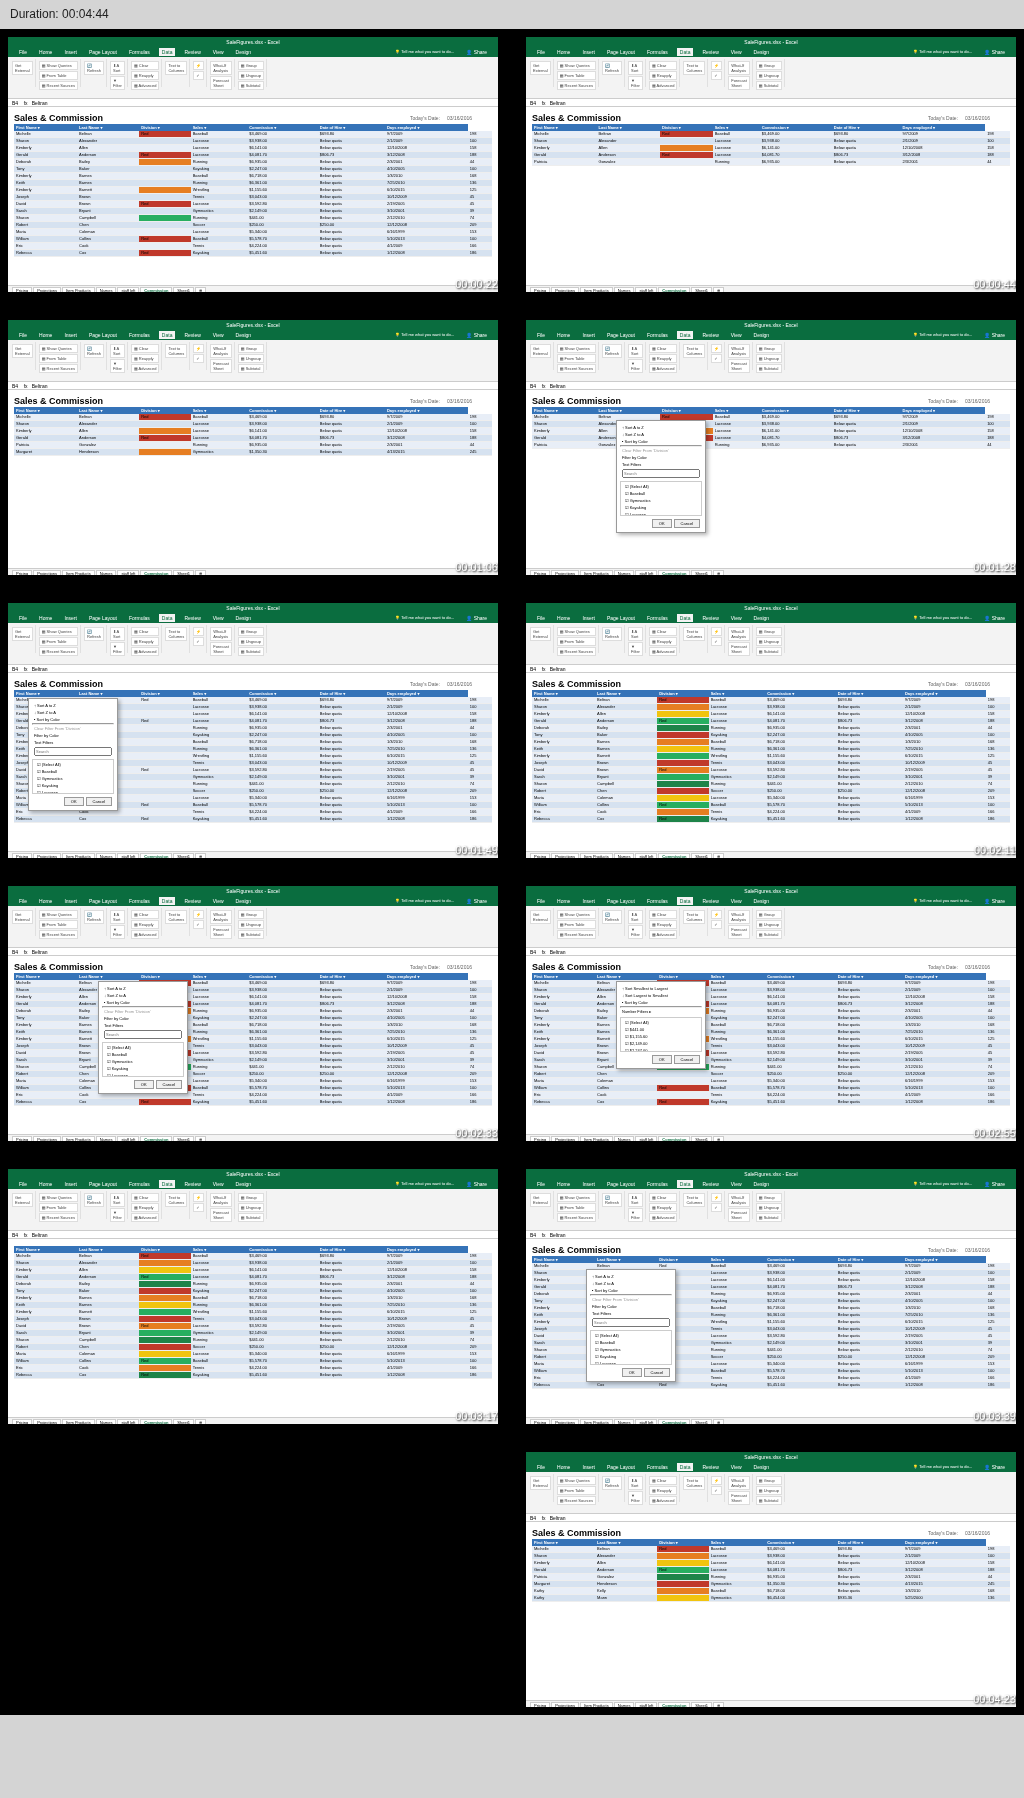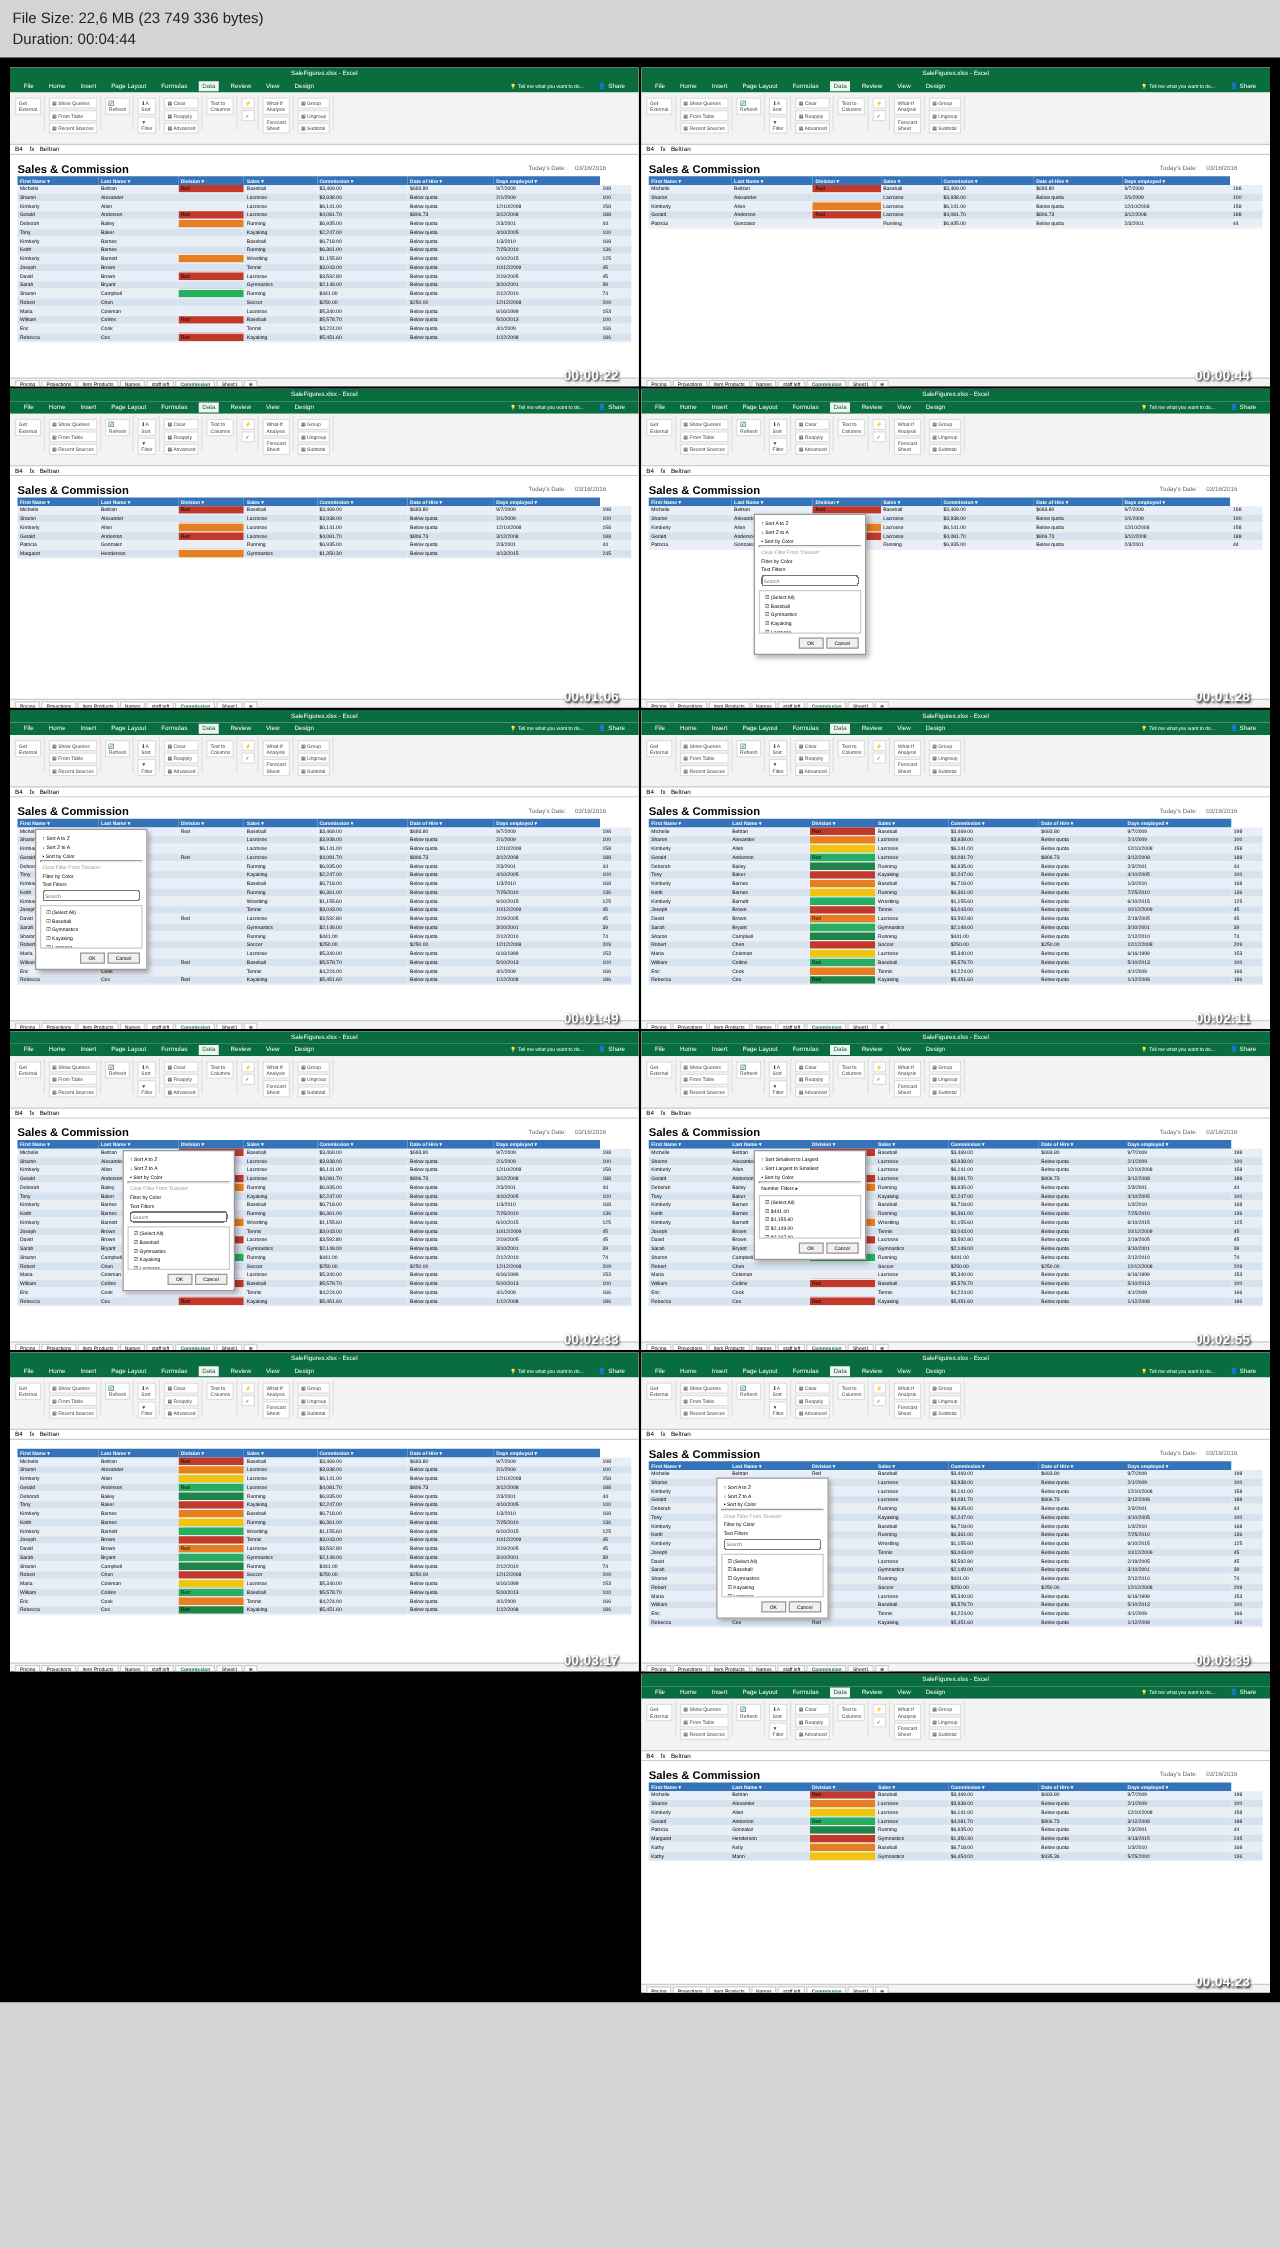--- a/index.html
+++ b/index.html
@@ -1,20 +1,20 @@
 <!DOCTYPE html>
 <html><head>
 <meta charset="utf-8">
 <style>
 *{margin:0;padding:0;box-sizing:border-box;font-family:Arial,sans-serif}
 body{background:#d4d4d4;width:1024px}
 .header{padding:6px 10px;font-size:12px;color:#222;position:relative}
 .header-line{line-height:1.4}
 .mpc-logo{position:absolute;right:12px;top:8px;font-size:44px;font-weight:700;color:#fff;letter-spacing:-1px}
-.grid{display:grid;grid-template-columns:1fr 1fr;gap:2px;padding:8px;background:#000}
+.grid{display:grid;grid-template-columns:1fr 1fr;gap:28px;padding:8px;background:#000}
 .thumb{background:#fff;position:relative;height:255px;overflow:hidden}
 .excel-title{background:#0a6d3f;height:10px;display:flex;align-items:center;justify-content:center;color:#fff;font-size:5px}
 .excel-ribbon{background:#f3f3f3;height:42px;border-bottom:1px solid #ccc;position:relative}
 .ribbon-tabs{height:10px;background:#0a6d3f;display:flex;gap:6px;padding:0 8px;font-size:5px;color:#fff;align-items:center}
 .ribbon-tabs span{padding:1px 3px}
 .ribbon-tabs .active{background:#f3f3f3;color:#0a6d3f}
 .ribbon-body{height:32px;display:flex;gap:1px;padding:2px;font-size:4px}
 .ribbon-group{background:#f3f3f3;padding:2px;display:flex;flex-direction:column;gap:1px;border-right:1px solid #e0e0e0}
 .ribbon-btn{background:#fff;border:1px solid #ddd;padding:1px 2px;font-size:4px;color:#444}
 .formula-bar{height:8px;background:#fff;border-bottom:1px solid #ccc;font-size:5px;padding:1px 4px}
@@ -27,32 +27,31 @@
 tr:nth-child(even) td{background:#e8eef7}
 tr:nth-child(odd) td{background:#d6e2f0}
 .c-red{background:#c0392b!important}
 .c-orange{background:#e67e22!important}
 .c-yellow{background:#f1c40f!important}
 .c-green{background:#27ae60!important}
 .c-dgreen{background:#1e8449!important}
 .sheet-tabs{height:10px;background:#f3f3f3;border-top:1px solid #ccc;display:flex;gap:1px;font-size:4px;padding:1px 4px;align-items:center}
 .sheet-tabs span{padding:0 3px;background:#fff;border:1px solid #ccc}
 .sheet-tabs .active-tab{color:#0a6d3f;font-weight:700}
-.timestamp{position:absolute;bottom:2px;right:16px;font-size:11px;color:#fff;font-weight:700;text-shadow:1px 1px 2px #000;z-index:10}
+.timestamp{position:absolute;bottom:2px;right:0;font-size:11px;color:#fff;font-weight:400;text-shadow:1px 1px 2px #000;z-index:10}
 .filter-menu{position:absolute;background:#fff;border:1px solid #999;width:90px;font-size:4px;padding:3px;box-shadow:2px 2px 4px rgba(0,0,0,0.3);z-index:5}
 .filter-menu div{padding:1px 2px}
 .filter-list{border:1px solid #ccc;height:35px;overflow:hidden;margin:2px 0;padding:1px}
 .filter-btns{display:flex;gap:2px;justify-content:flex-end;margin-top:2px}
 .filter-btns span{border:1px solid #999;padding:1px 6px;background:#f0f0f0}
 </style>
 </head>
 <body>
 
 <div class="header">
-  <div class="header-line"><span>File Size:</span> <span>22,6 MB (23 749 336 bytes)</span></div>
   <div class="header-line"><span>Duration:</span> <span>00:04:44</span></div>
 </div>
 
 <div class="grid">
     <div class="thumb">
       <div class="excel-title">SaleFigures.xlsx - Excel</div>
   <div class="ribbon-tabs">
     <span class="">File</span>
         <span class="">Home</span>
         <span class="">Insert</span>

